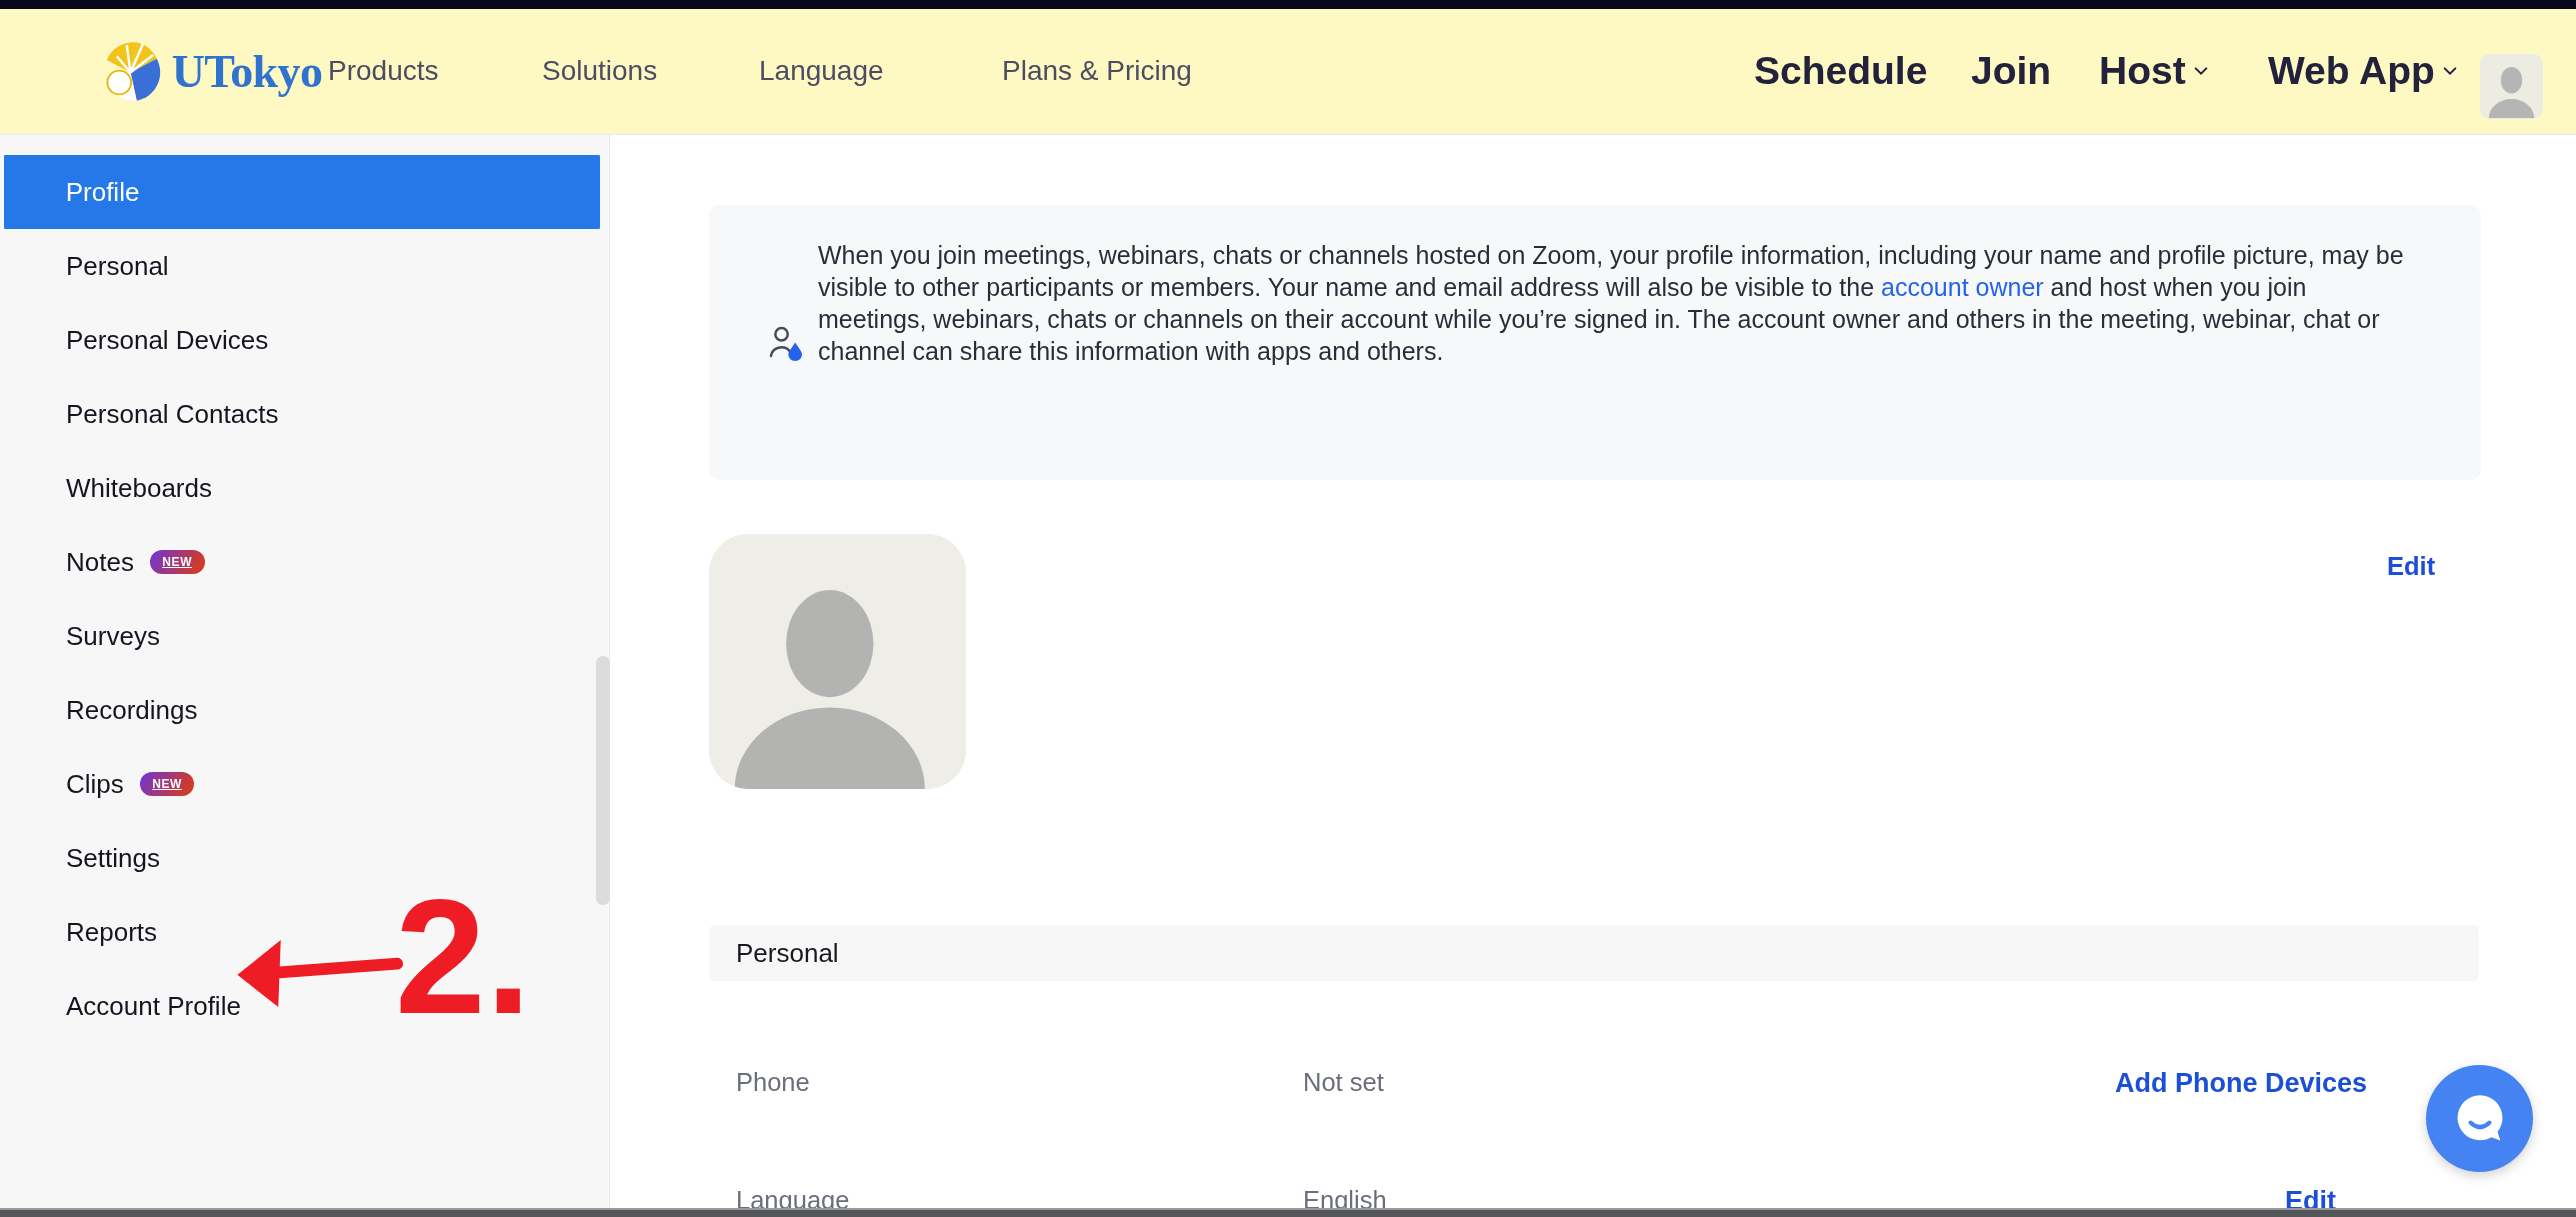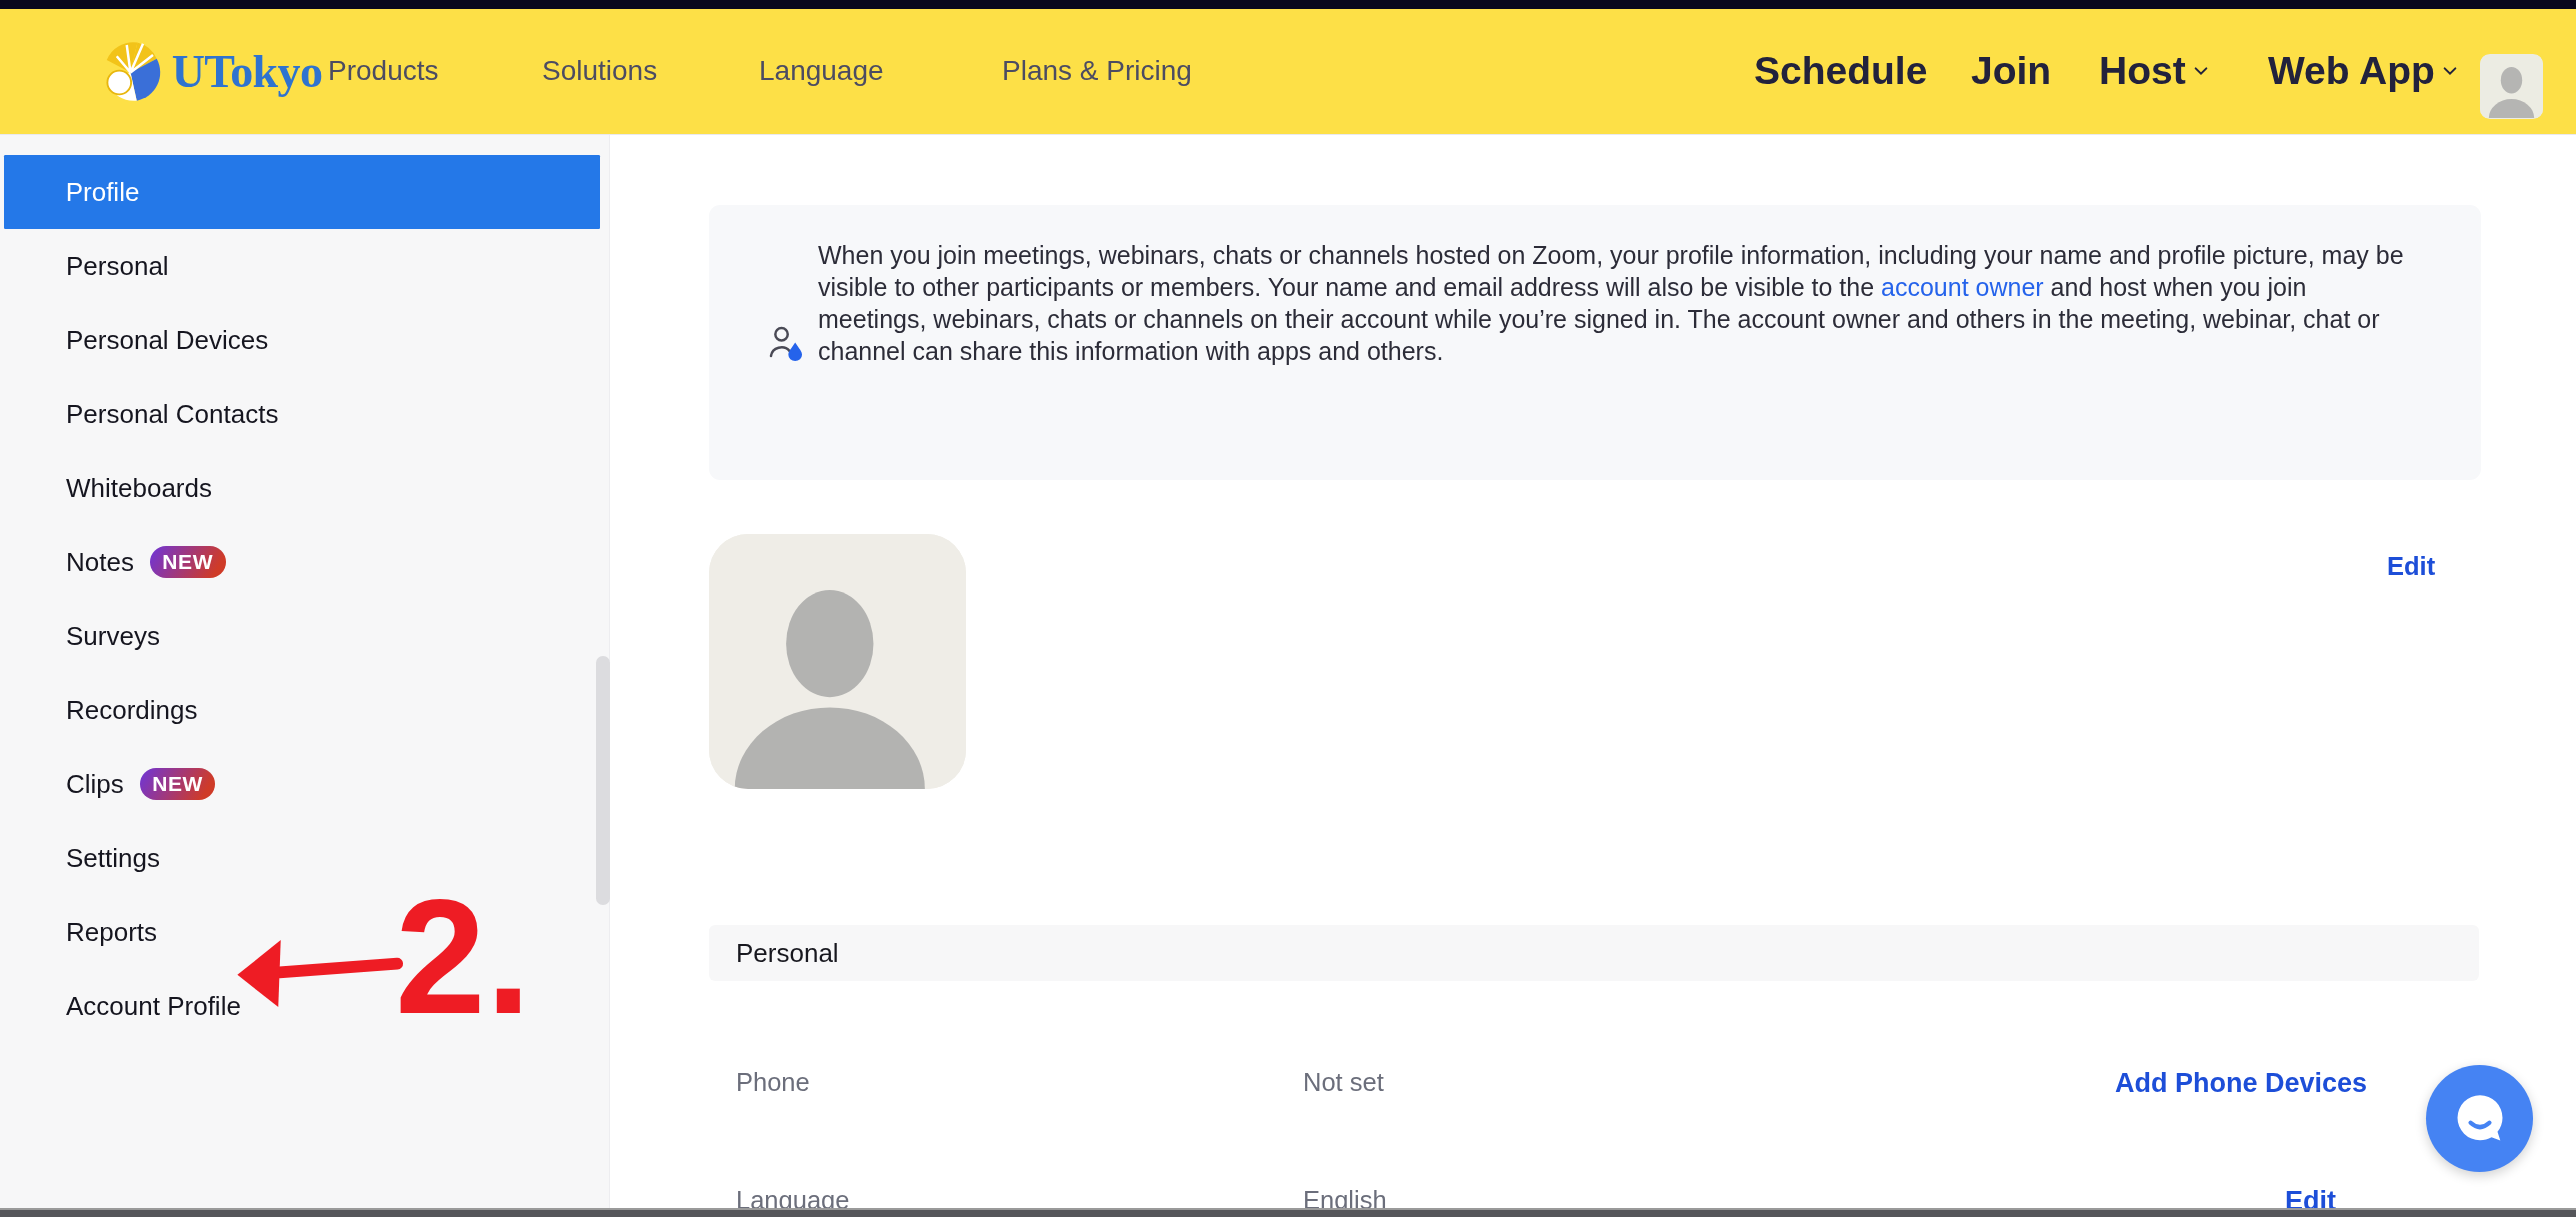--- a/index.html
+++ b/index.html
@@ -11,41 +11,41 @@
   *{box-sizing:border-box; margin:0; padding:0;}
   body{font-family:"Liberation Sans", sans-serif; background:#fff;}
   .canvas{position:relative; width:2576px; height:1217px; overflow:hidden; background:#fff;}
 
   
   .top-bar{position:absolute; left:0; top:0; width:100%; height:8.7px; background:#08081c; z-index:20;}
   .bottom-bar{position:absolute; left:0; top:1208px; width:100%; height:8.7px;
     background:linear-gradient(#9a9a9a 0 1.9px, #55565a 1.9px 100%); z-index:20;}
 
   
-  .header{position:absolute; left:0; top:8.7px; width:100%; height:126px; background:#fde047;
+  .header{position:absolute; left:0; top:8.7px; width:100%; height:126px; background:#fef9c3;
     border-bottom:0.6px solid #e9e9ee; z-index:10;}
   .logo{position:absolute; left:98px; top:50%; transform:translateY(-50%); display:flex; align-items:center; gap:8.7px;}
   .logo-text{font-family:"Liberation Serif", serif; font-size:46px; font-weight:600; color:var(--brand-blue); letter-spacing:-0.6px;}
   .nav-link{position:absolute; top:50%; transform:translateY(-50%); font-size:28px; color:#4c4c62; font-weight:500; cursor:pointer; white-space:nowrap;}
   .rnav{position:absolute; top:50%; transform:translateY(-50%); font-size:39px; color:#22223c; font-weight:700; cursor:pointer; white-space:nowrap; display:flex; align-items:center; gap:7.5px;}
   .chev{width:16px; height:16px; flex:0 0 auto;}
   .chev svg{display:block; width:100%; height:100%;}
   .header-avatar{position:absolute; left:2480px; top:45px; width:63px; height:65px; border-radius:10px;
     background:#ecece3; overflow:hidden; cursor:pointer;}
   .header-avatar svg{display:block; width:100%; height:100%;}
 
   
   .sidebar{position:absolute; left:0; top:134px; width:610px; height:1074px; background:var(--sidebar-bg);
     border-right:0.6px solid #ededf0;}
   .side-list{position:absolute; left:0; top:21px; width:100%;}
   .side-item{height:74px; display:flex; align-items:center; padding-left:66px; font-size:26px; color:#15151f; cursor:pointer; gap:16px;}
   .side-item.selected{background:var(--selected-blue); color:#fff; font-weight:500; margin:0 8.7px 0 3.7px; padding-left:62px; border-radius:1.2px;}
-  .badge-new{display:inline-block; font-size:21px; font-weight:700; color:#fff; letter-spacing:0.6px;
+  .badge-new{display:inline-block; font-size:12px; font-weight:700; color:#fff; letter-spacing:0.6px;
     background:linear-gradient(120deg, var(--badge-grad-start) 0%, var(--badge-grad-end) 85%);
-    padding:5.6px 12.4px 6.2px; border-radius:25px; line-height:1;}
+    padding:5.6px 12.4px 6.2px; border-radius:25px; line-height:1;text-decoration:underline;}
   .scroll-thumb{position:absolute; left:596px; top:656px; width:13.7px; height:249px; background:#dcdcdf; border-radius:6.8px; cursor:pointer; z-index:6;}
 
   
   .annotation{position:absolute; z-index:15; pointer-events:none;}
   .step-number{position:absolute; left:395px; top:875px; font-size:163px; font-weight:800; color:var(--annotation-red); line-height:1; font-family:"Liberation Sans", sans-serif;}
   .arrow-wrap{position:absolute; left:231px; top:924px; width:180px; height:96px;}
 
   
   .content{position:absolute; left:610px; top:134px; width:1966px; height:1074px; background:#fff;}
   .notice-box{position:absolute; left:99px; top:71px; width:1772px; height:275px; background:var(--box-bg); border-radius:11.2px;}

